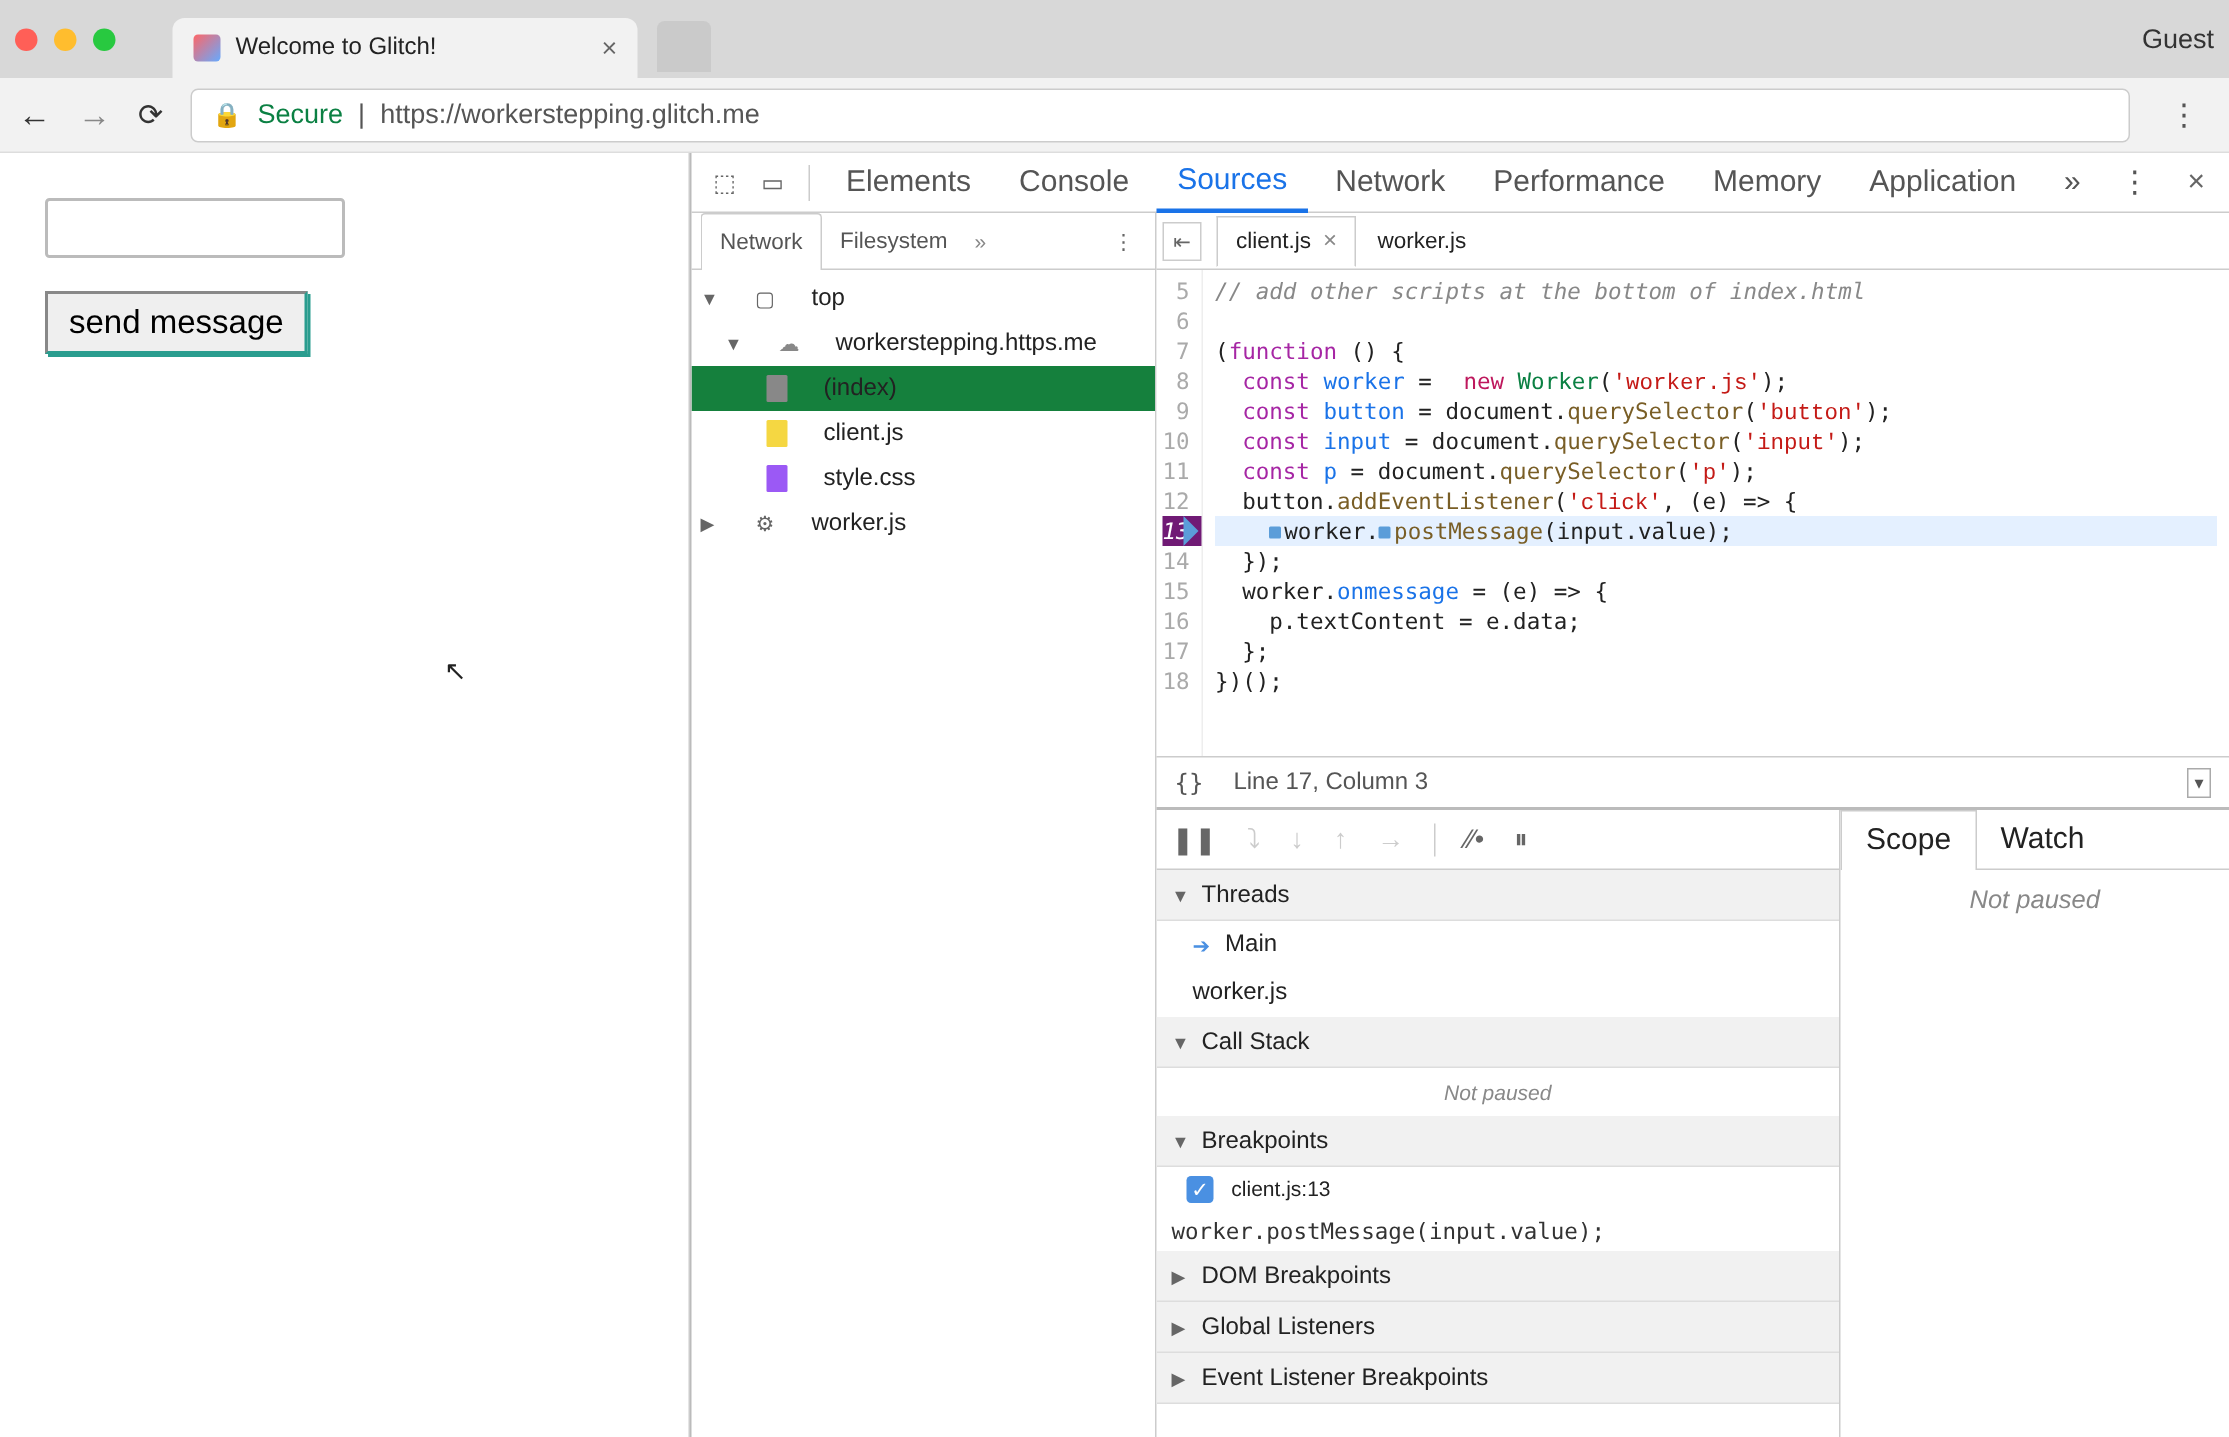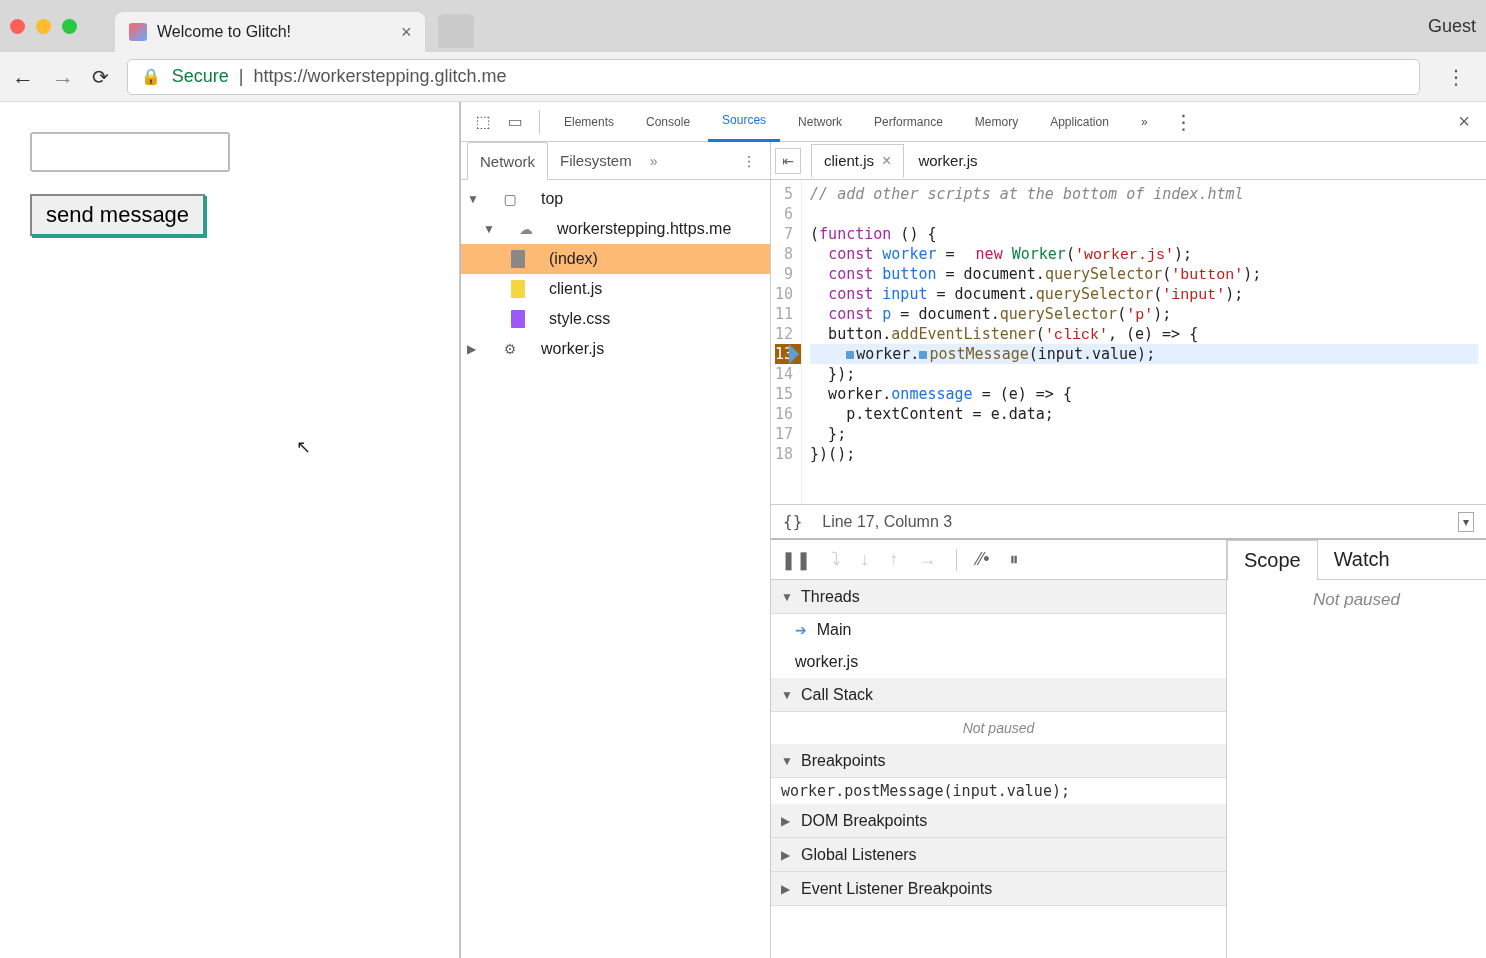--- a/index.html
+++ b/index.html
@@ -32,35 +32,35 @@
 .main-area { display: flex; height: calc(100% - 102px); }
 .page { width: 460px; padding: 30px; border-right: 1px solid #ccc; }
 .page input[type=text] { width: 200px; height: 40px; border: 2px solid #bbb; border-radius: 3px; padding: 0 8px; font-size: 16px; display: block; margin-bottom: 22px; }
 .send-btn { font-size: 22px; padding: 6px 14px; background: #efefef; border: 2px solid #888; border-right-color: #2a9d8f; border-bottom-color: #2a9d8f; box-shadow: 2px 2px 0 #2a9d8f; cursor: pointer; }
 .cursor-ptr { position: absolute; left: 296px; top: 436px; font-size: 18px; }
 
 .devtools { flex: 1; display: flex; flex-direction: column; border-left: 1px solid #bbb; }
 .dt-tabs { height: 40px; display: flex; align-items: center; border-bottom: 1px solid #ccc; padding: 0 8px; gap: 4px; }
 .dt-icon { width: 28px; height: 28px; display: flex; align-items: center; justify-content: center; color: #666; font-size: 16px; }
 .dt-divider { width: 1px; height: 24px; background: #ccc; margin: 0 6px; }
-.dt-tab { padding: 0 14px; height: 40px; display: flex; align-items: center; font-size: 12px; color: #555; cursor: pointer; }
+.dt-tab { padding: 0 14px; height: 40px; display: flex; align-items: center; font-size: 20px; color: #555; cursor: pointer; }
 .dt-tab.active { color: #1a73e8; border-bottom: 3px solid #1a73e8; }
 .dt-close { margin-left: auto; font-size: 20px; color: #666; padding: 0 8px; }
 
 .dt-body { flex: 1; display: flex; }
 .dt-left { width: 310px; display: flex; flex-direction: column; border-right: 1px solid #ccc; }
 .nav-tabs { height: 38px; display: flex; align-items: center; border-bottom: 1px solid #ccc; padding: 0 6px; }
 .nav-tab { padding: 0 12px; height: 38px; display: flex; align-items: center; font-size: 15px; color: #555; }
 .nav-tab.active { background: #fff; border: 1px solid #ccc; border-bottom: none; border-radius: 3px 3px 0 0; }
 .nav-more { margin-left: 6px; color: #888; }
 .nav-dots { margin-left: auto; padding: 0 8px; color: #666; }
 
 .tree { flex: 1; padding: 4px 0; font-size: 16px; overflow: auto; }
 .tree-row { display: flex; align-items: center; height: 30px; padding: 0 6px; gap: 22px; cursor: pointer; }
-.tree-row.sel { background: #fdba74; }
+.tree-row.sel { background: #15803d; }
 .tri { font-size: 12px; color: #666; width: 12px; }
 .tri.right::before { content: "▶"; }
 .tri.down::before { content: "▼"; }
 .ficon { width: 18px; height: 18px; display: inline-flex; align-items: center; justify-content: center; font-size: 14px; }
 .folder-icon::before { content: "▢"; color: #666; }
 .cloud-icon::before { content: "☁"; color: #888; }
 .doc-icon { background: #888; width: 14px; height: 18px; border-radius: 1px; }
 .js-icon { background: #f5d742; width: 14px; height: 18px; border-radius: 1px; }
 .css-icon { background: #9b59f5; width: 14px; height: 18px; border-radius: 1px; }
 .gear-icon::before { content: "⚙"; color: #666; }
@@ -70,21 +70,21 @@
 .dt-right { flex: 1; display: flex; flex-direction: column; }
 .editor-tabs { height: 38px; display: flex; align-items: center; border-bottom: 1px solid #ccc; padding: 0 4px; gap: 2px; }
 .collapse-icon { width: 26px; height: 26px; border: 1px solid #ccc; display: flex; align-items: center; justify-content: center; color: #666; margin-right: 8px; }
 .ed-tab { padding: 0 12px; height: 34px; display: flex; align-items: center; font-size: 15px; gap: 8px; }
 .ed-tab.active { background: #fff; border: 1px solid #ccc; border-bottom: 1px solid #fff; }
 .ed-close { color: #888; font-size: 16px; cursor: pointer; }
 
 .editor { flex: 1; display: flex; font-family: Menlo, monospace; font-size: 15px; overflow: hidden; }
 .gutter { background: #fff; text-align: right; color: #aaa; padding: 4px 8px 4px 4px; border-right: 1px solid #eee; user-select: none; }
 .gutter .ln { height: 20px; line-height: 20px; }
-.gutter .ln.hl { background: #a16207; color: #fff; padding-right: 8px; margin-right: -8px; position: relative; }
+.gutter .ln.hl { background: #701a75; color: #fff; padding-right: 8px; margin-right: -8px; position: relative; font-style: italic; }
 .gutter .ln.hl::after { content: ""; position: absolute; right: -8px; top: 0; border: 10px solid transparent; border-left-color: #5b9dd9; }
 .code { flex: 1; padding: 4px 8px; white-space: pre; overflow: auto; }
 .code .cl { height: 20px; line-height: 20px; }
 .code .cl.hl { background: #e4f0ff; }
 .c-comment { color: #888; font-style: italic; }
 .c-kw { color: #a626a4; }
 .c-str { color: #c41a16; font-family: Liberation Mono, monospace; }
 .c-def { color: #1a73e8; }
 .c-new { color: #be185d; margin-left: 12px; }
 .c-type { color: #0b8043; }
@@ -281,20 +281,24 @@
             </div>
             <div class="section-head">
               <span class="tri down"></span>
               <span>Call Stack</span>
             </div>
             <div class="not-paused">Not paused</div>
             <div class="section-head">
               <span class="tri down"></span>
               <span>Breakpoints</span>
             </div>
+            <div class="bp-row">
+              <span class="bp-chk">✓</span>
+              <span>client.js:13</span>
+            </div>
             <div class="bp-code">worker.postMessage(input.value);</div>
             <div class="section-head">
               <span class="tri right"></span>
               <span>DOM Breakpoints</span>
             </div>
             <div class="section-head">
               <span class="tri right"></span>
               <span>Global Listeners</span>
             </div>
             <div class="section-head">

